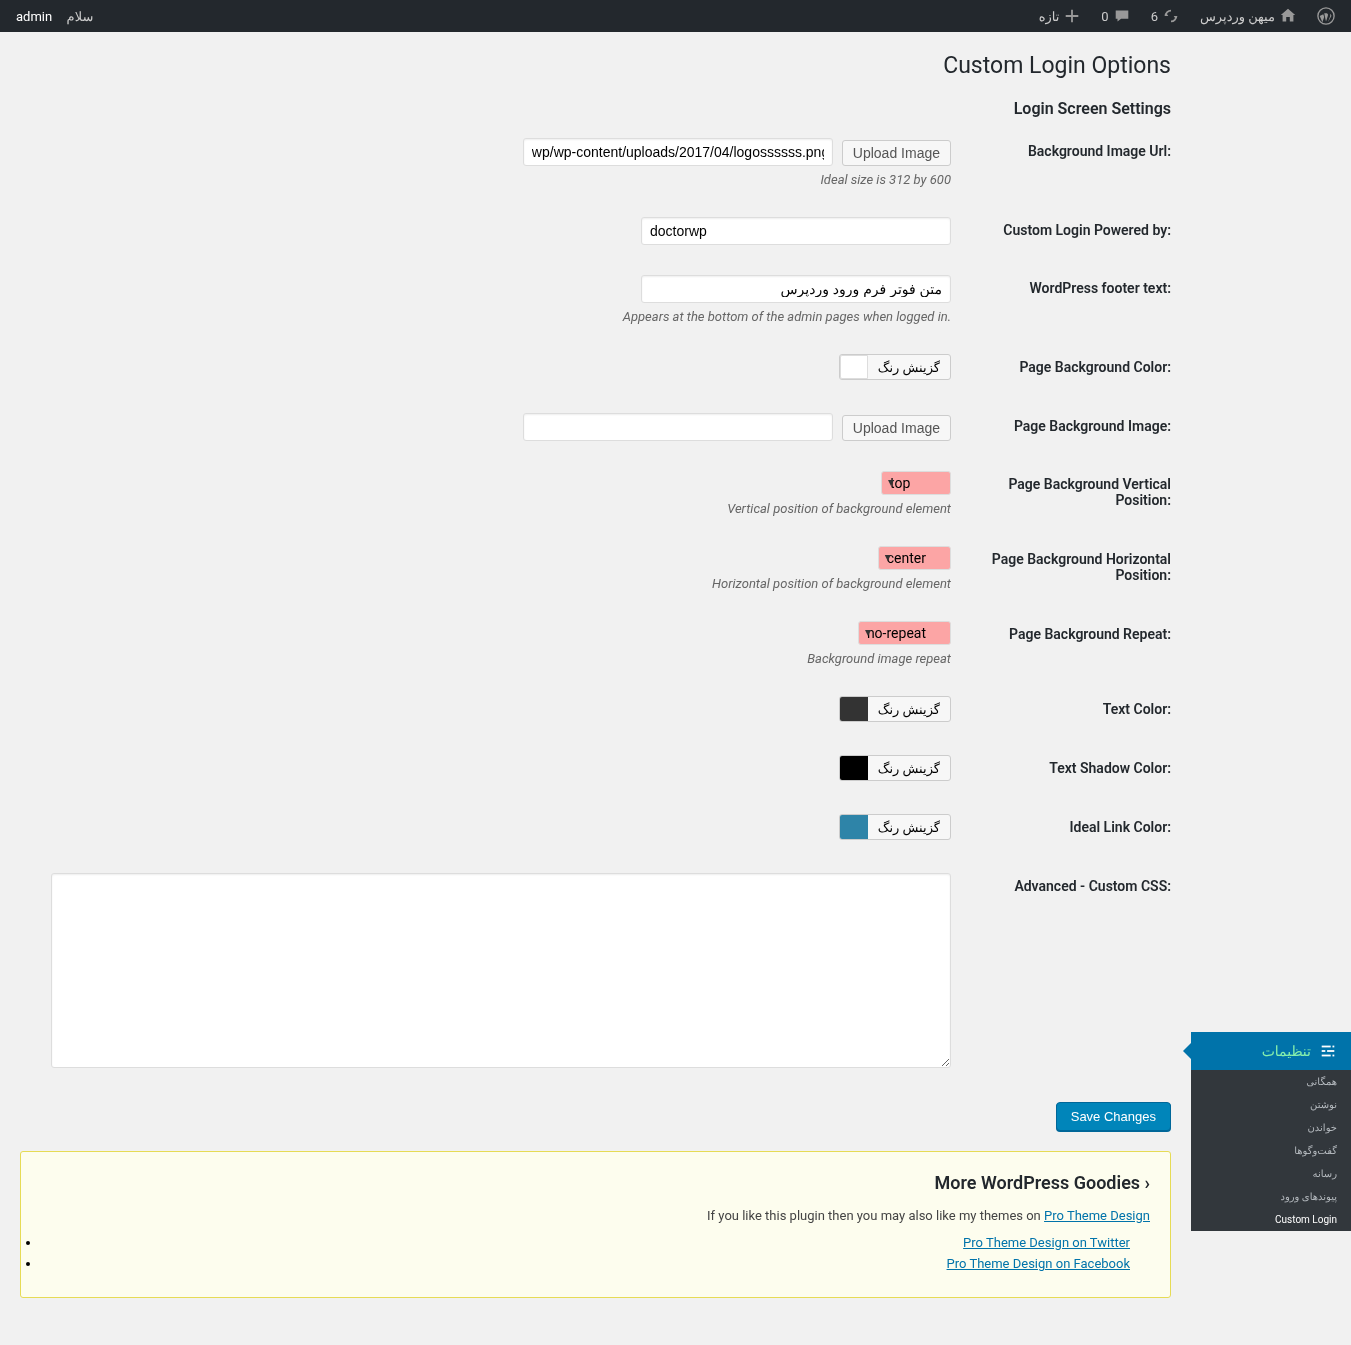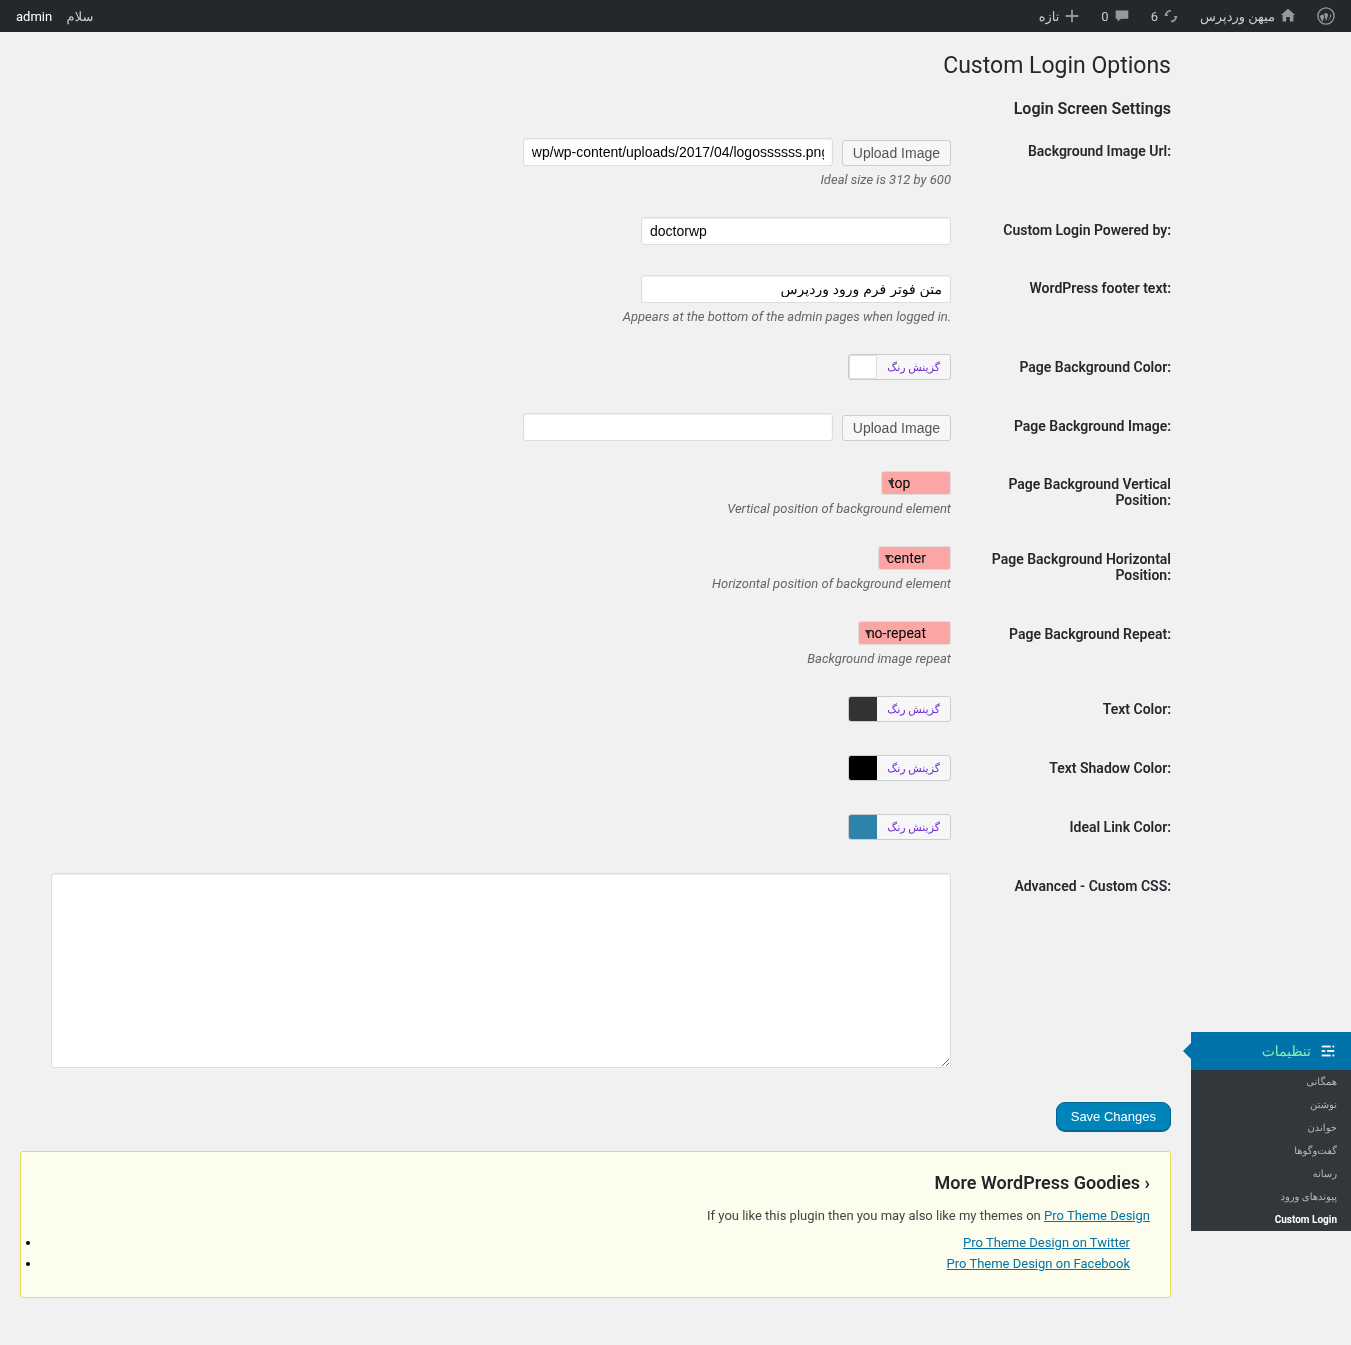--- a/index.html
+++ b/index.html
@@ -11,45 +11,45 @@
     .admin-bar-item { display: flex; align-items: center; gap: 4px; color: #ccc; cursor: pointer; padding: 0 6px; }
     
     
     .wrapper { display: flex; min-height: calc(100vh - 32px); }
     .sidebar-area { width: 160px; }
     .sidebar-spacer { height: 1000px; }
     .sidebar-menu { background: #32373c; }
     .menu-header { background: #0073aa; color: #86efac; padding: 10px 14px; display: flex; align-items: center; gap: 8px; font-size: 14px; position: relative; }
     .menu-header::before { content: ''; position: absolute; left: -8px; top: 50%; transform: translateY(-50%); border-top: 8px solid transparent; border-bottom: 8px solid transparent; border-right: 8px solid #0073aa; }
     .submenu-item { padding: 6px 14px; color: #b4b9be; font-size: 10px; cursor: pointer; text-align: right; }
-    .submenu-item.active { color: #fff; font-weight: 700; padding-left: 11px; }
+    .submenu-item.active { color: #fff; font-weight: 400; padding-left: 11px; }
     
     
     .content { flex: 1; padding: 20px; }
     .page-title { font-size: 23px; font-weight: 400; color: #23282d; margin-bottom: 20px; text-align: right; direction: ltr; }
     .section-title { font-size: 16px; font-weight: 600; color: #23282d; margin-bottom: 20px; text-align: right; direction: ltr; }
     
     .form-row { display: flex; margin-bottom: 30px; align-items: flex-start; }
     .form-label-col { width: 220px; text-align: right; padding-left: 20px; direction: ltr; font-size: 14px; font-weight: 600; color: #23282d; padding-top: 5px; }
     .form-field-col { flex: 1; direction: ltr; text-align: right; }
     
     .text-input { background: #fff; border: 1px solid #ddd; padding: 5px 8px; font-size: 14px; width: 310px; border-radius: 3px; direction: ltr; text-align: left; box-shadow: inset 0 1px 2px rgba(0,0,0,0.07); }
     .upload-btn { background: #f7f7f7; border: 1px solid #ccc; padding: 4px 10px; border-radius: 3px; font-size: 14px; cursor: pointer; margin-left: 5px; vertical-align: middle; color: #555; }
     .help-text { color: #666; font-style: italic; font-size: 13px; margin-top: 6px; display: block; text-align: right; direction: ltr; }
     
     .select-input { background: #fca5a5; border: 1px solid #ddd; padding: 3px 24px 3px 8px; font-size: 14px; border-radius: 3px; position: relative; display: inline-block; min-width: 70px; text-align: left; direction: ltr; }
     .select-input::after { content: '▾'; position: absolute; left: 6px; top: 3px; color: #333; font-size: 12px; }
     
     .color-picker { display: inline-flex; align-items: center; border: 1px solid #ccc; border-radius: 3px; background: #f7f7f7; }
     .color-swatch { width: 28px; height: 24px; border-radius: 2px 0 0 2px; }
-    .color-btn-text { padding: 3px 10px; font-size: 11px; color: #6d28d9; cursor: pointer; }
+    .color-btn-text { padding: 3px 10px; font-size: 13px; color: #000000; cursor: pointer; }
     
     textarea { width: 900px; height: 195px; border: 1px solid #ddd; background: #fff; border-radius: 3px; resize: both; box-shadow: inset 0 1px 2px rgba(0,0,0,0.07); }
     
-    .save-btn { background: #0085ba; border: 1px solid #006799; color: #fff; padding: 6px 14px; border-radius: 9px; font-size: 13px; cursor: pointer; box-shadow: 0 1px 0 #006799; }
+    .save-btn { background: #0085ba; border: 1px solid #006799; color: #fff; padding: 6px 14px; border-radius: 4px; font-size: 13px; cursor: pointer; box-shadow: 0 1px 0 #006799; }
     .save-row { margin: 20px 0; text-align: right; direction: ltr; }
     
     .goodies-box { background: #fdfdee; border: 1px solid #e6db55; border-radius: 3px; padding: 20px; direction: ltr; text-align: right; }
     .goodies-title { font-size: 18px; font-weight: 600; color: #23282d; margin-bottom: 15px; }
     .goodies-text { font-size: 13px; color: #444; margin-bottom: 12px; }
     .goodies-link { color: #0073aa; text-decoration: underline; }
     .goodies-list { list-style: disc; padding-right: 20px; font-size: 13px; }
     .goodies-list li { margin-bottom: 6px; text-align: right; }
     
     svg { width: 18px; height: 18px; fill: #999; }

